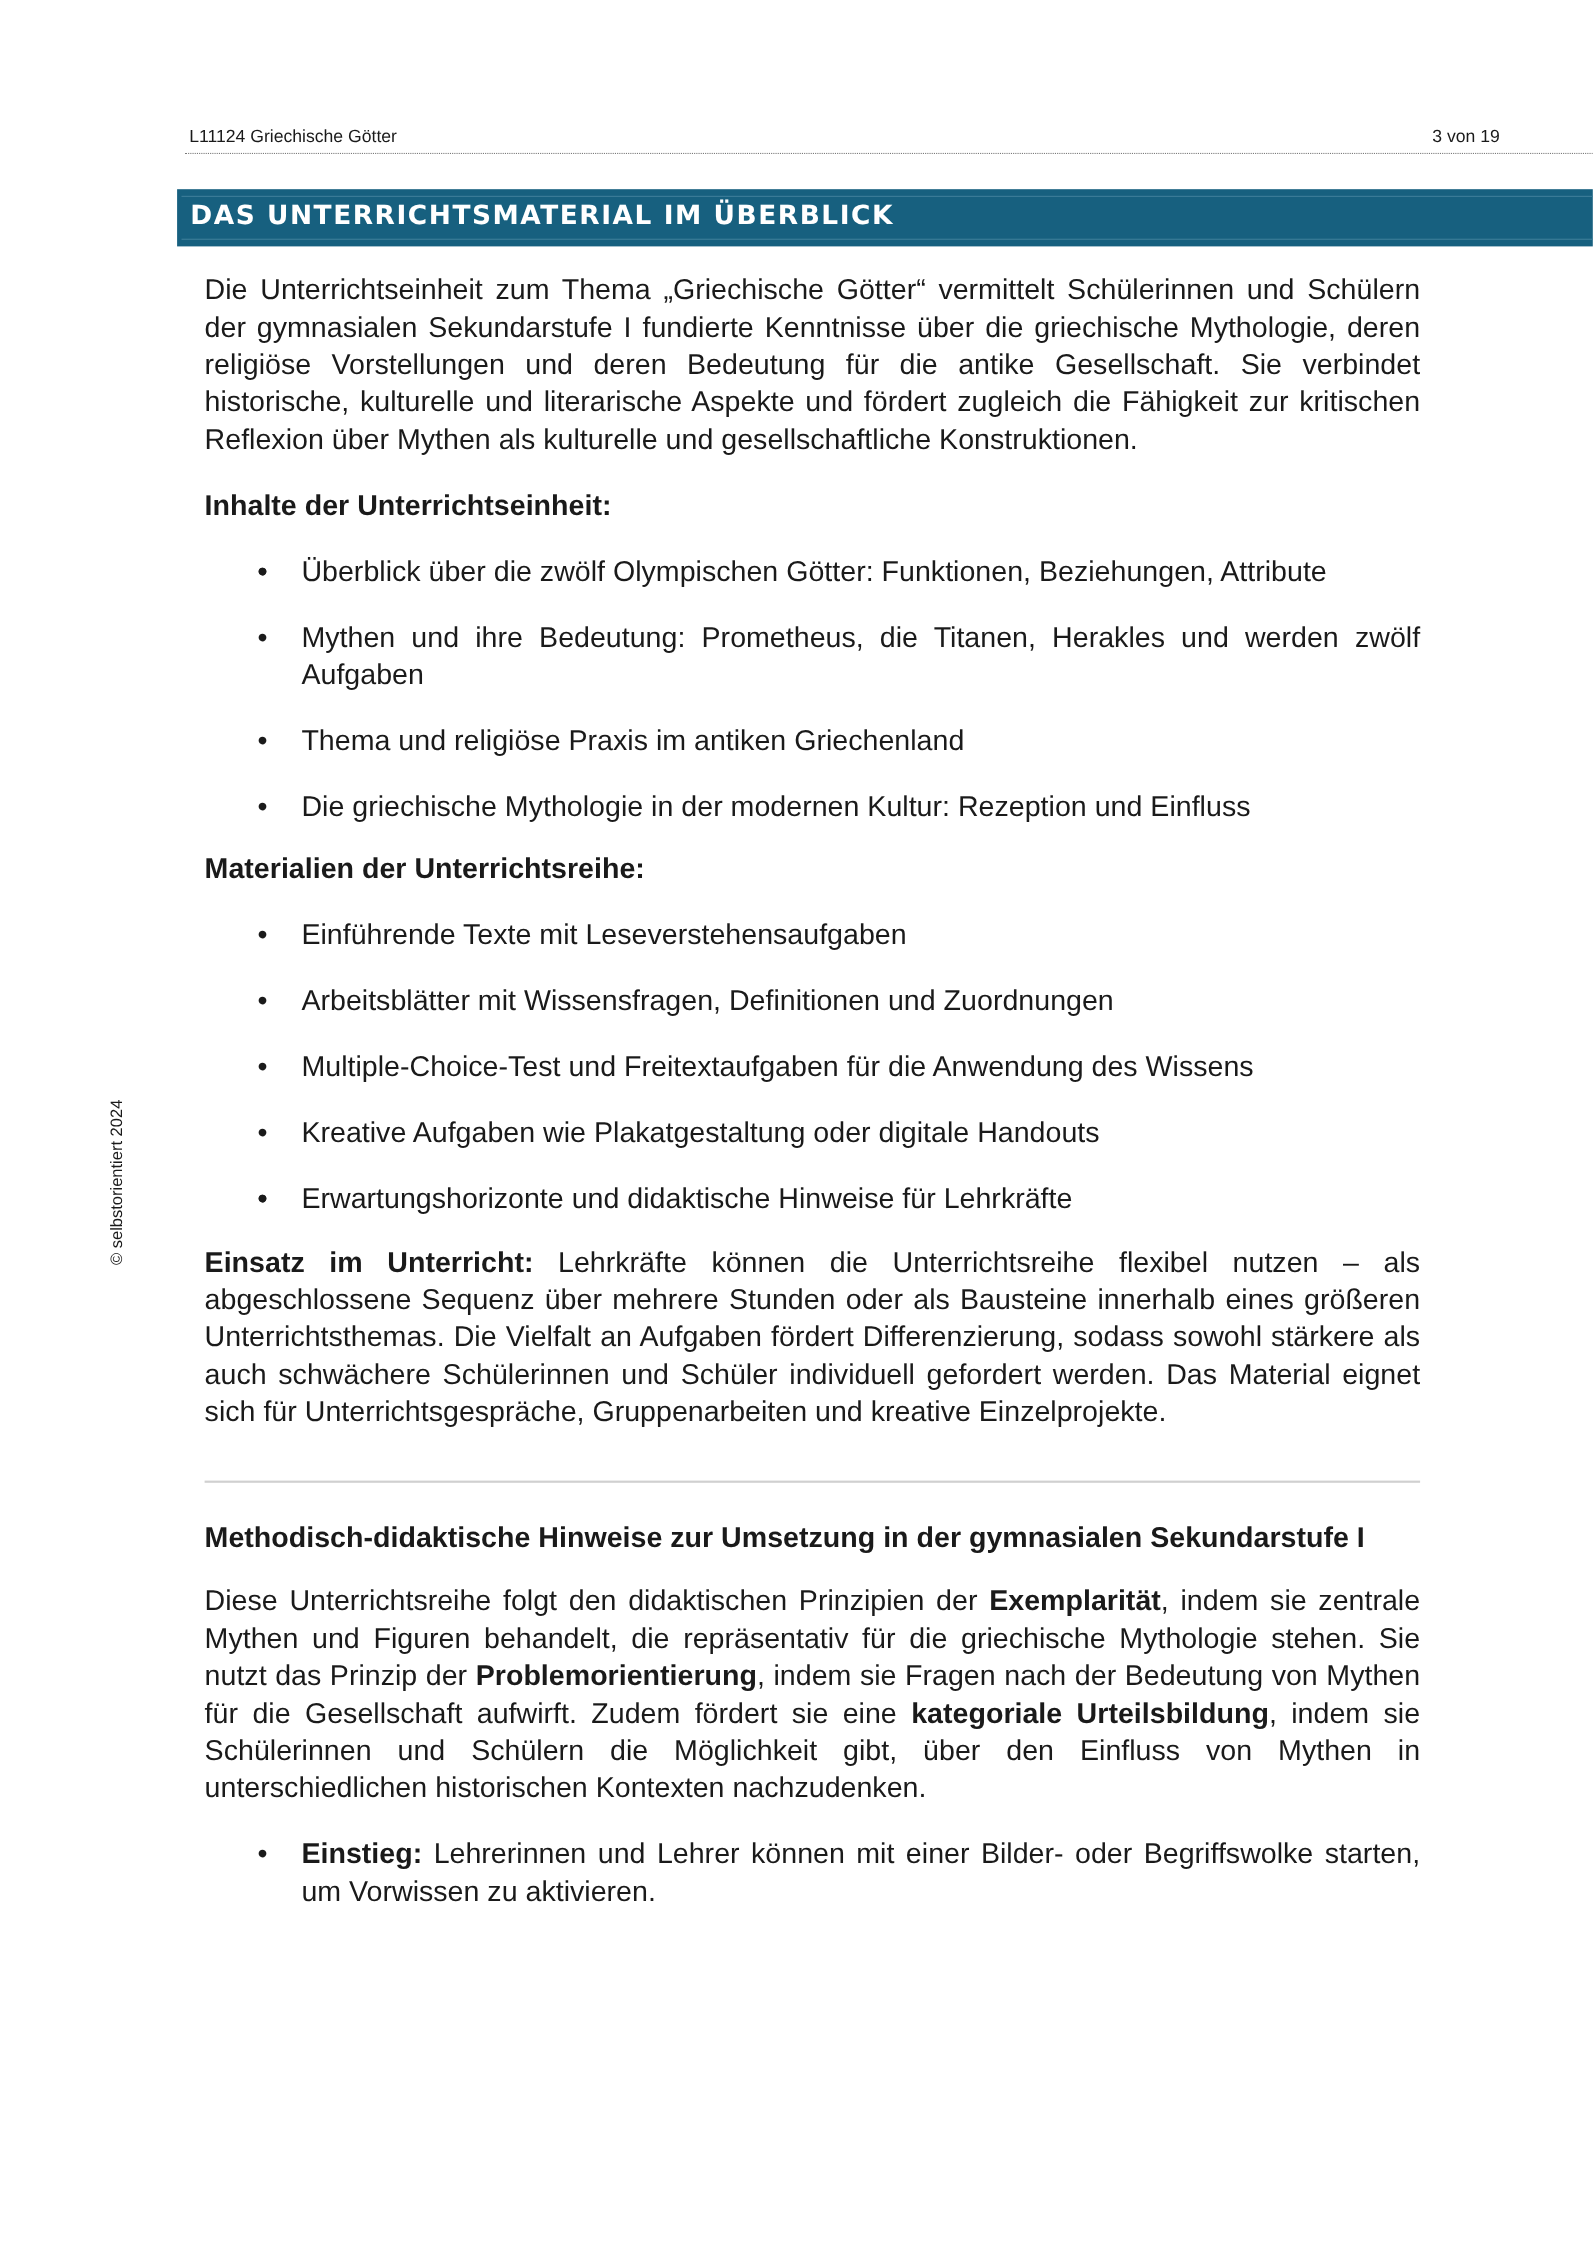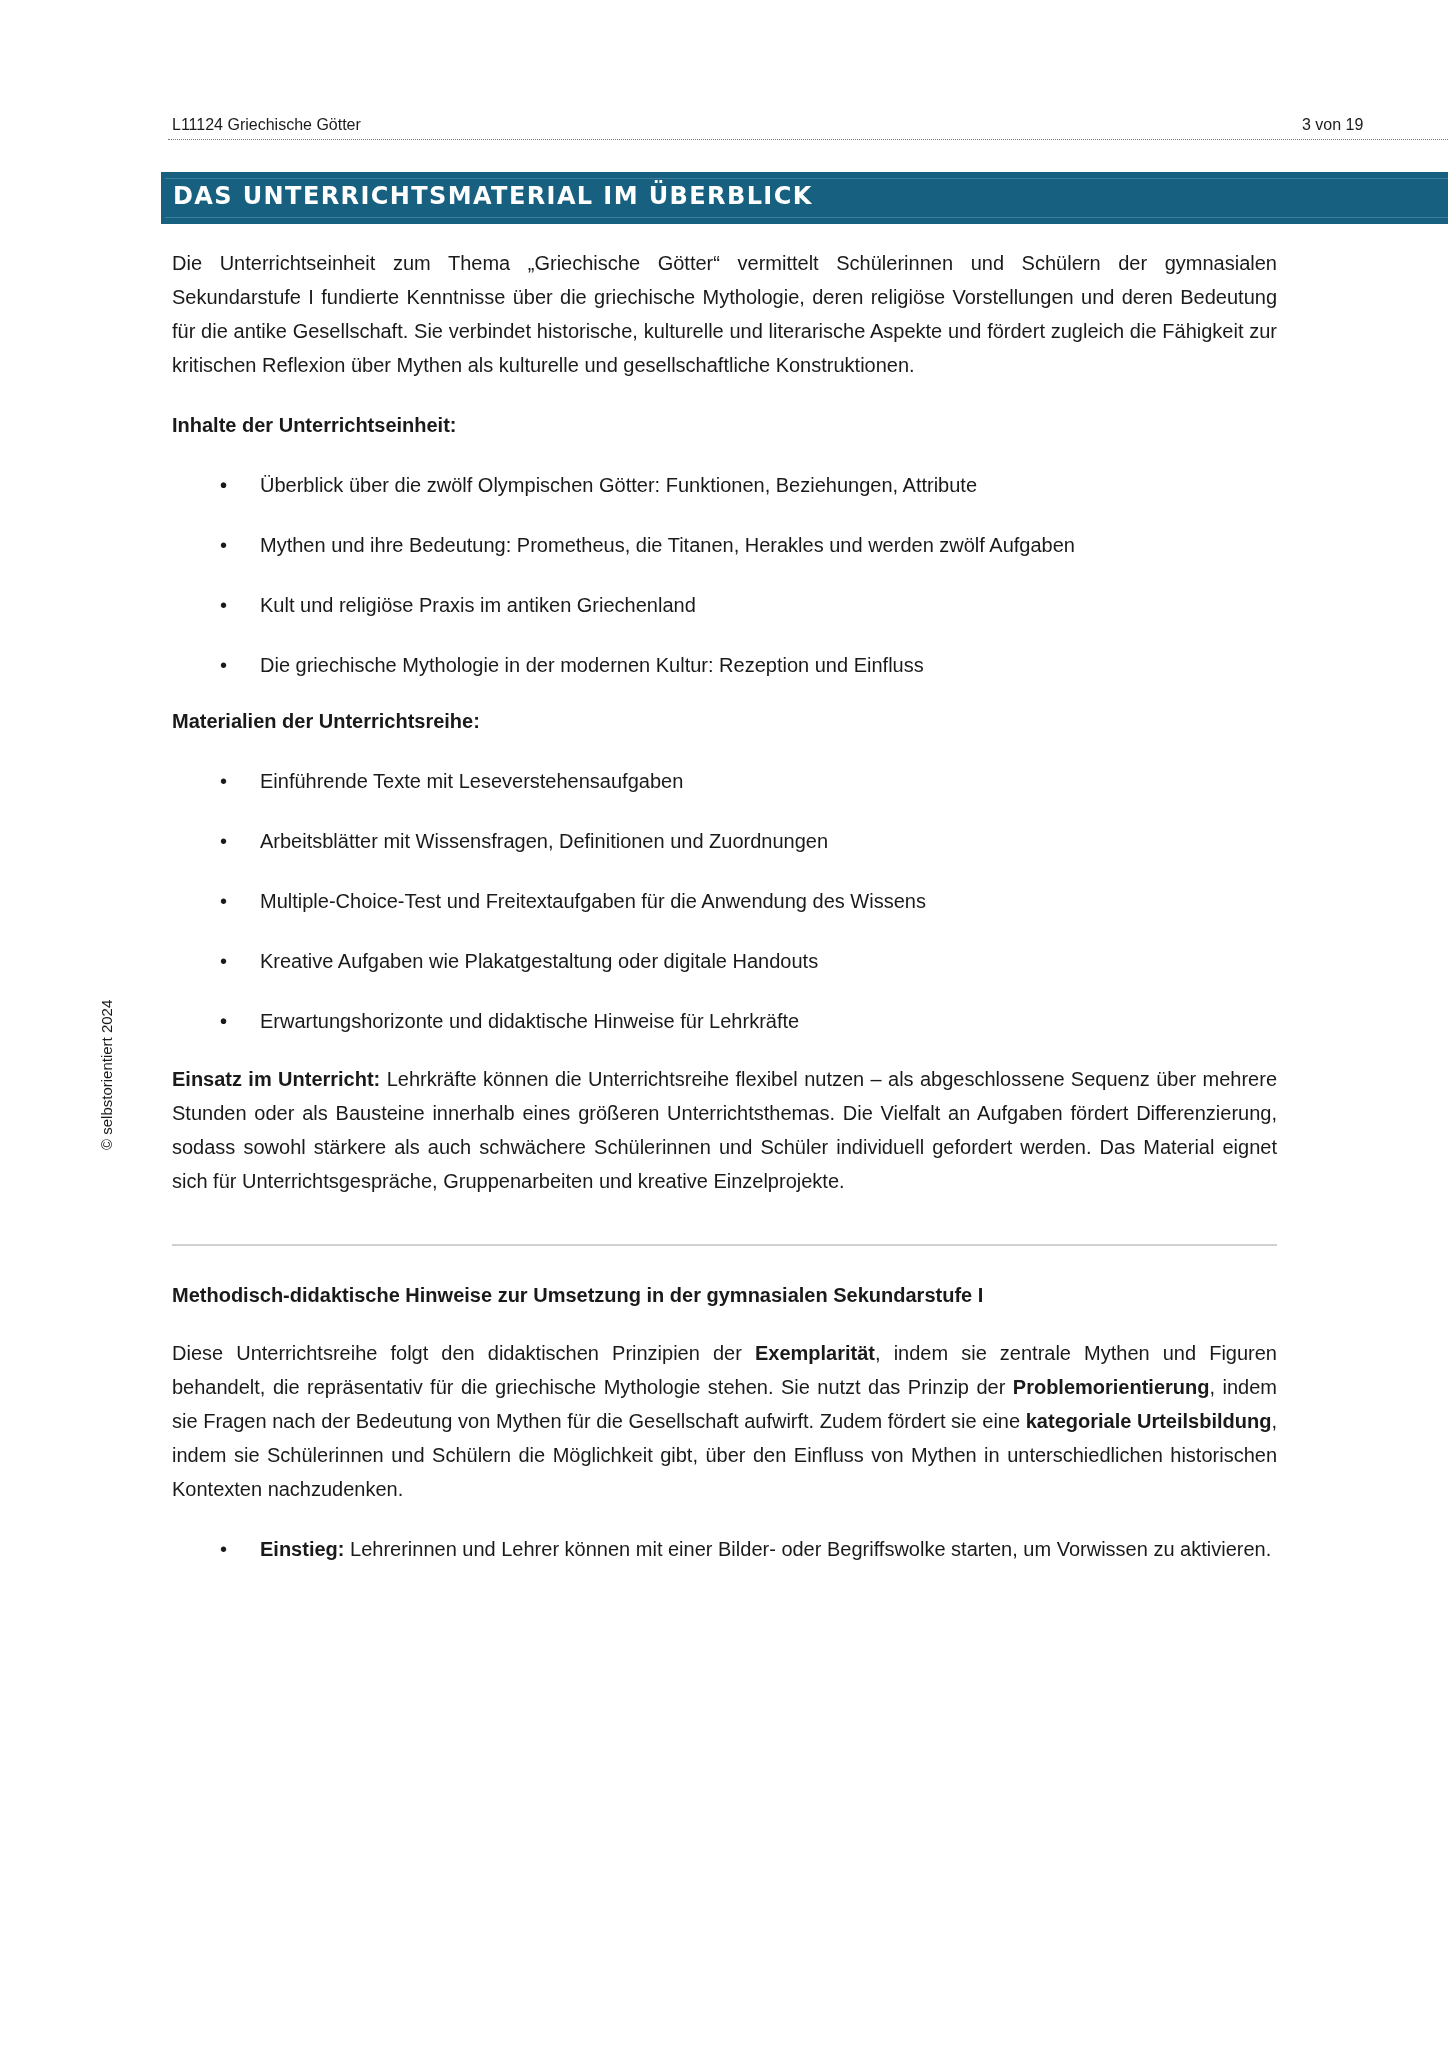--- a/index.html
+++ b/index.html
@@ -11,21 +11,21 @@
     .header .pageno { position: absolute; left: 1134px; top: 3px; }
     .banner { position: absolute; left: 161px; top: 172px; width: 1361px; height: 52px;
               background: #17607f; box-sizing: border-box; }
     .banner .inner { position: absolute; left: 4px; right: 8px; top: 6px; bottom: 6px;
                      border-top: 1px solid #3d7e9a; border-bottom: 1px solid #3d7e9a; border-right: 1px solid #3d7e9a; }
     .banner h1 { margin: 0; position: absolute; left: 12px; top: 10px; color: #ffffff;
                  font-size: 24px; letter-spacing: 1.4px; font-weight: bold;
                  font-family: "DejaVu Sans", sans-serif; }
     .side { position: absolute; left: 98px; top: 1150px; transform: rotate(-90deg); transform-origin: left top;
             font-size: 15px; white-space: nowrap; color: #1a1a1a; }
-    .content { position: absolute; left: 172px; top: 246px; width: 1105px; font-size: 20px; line-height: 34px; }
+    .content { position: absolute; left: 186px; top: 246px; width: 1105px; font-size: 26px; line-height: 34px; }
     p { margin: 0; text-align: justify; }
     .h { font-weight: bold; margin: 0; }
     ul { list-style: none; margin: 0; padding: 0; }
     li { position: relative; padding-left: 88px; line-height: 34px; text-align: justify; }
     li .dot { position: absolute; left: 48px; top: 0; }
     .rule { height: 0; border-top: 2px solid #d0d0d0; }
     b { font-weight: bold; }
   </style>
 </head>
 <body>
@@ -43,21 +43,21 @@
 <div class="side">© selbstorientiert 2024</div>
 
 <div class="content">
   <p>Die Unterrichtseinheit zum Thema „Griechische Götter“ vermittelt Schülerinnen und Schülern der gymnasialen Sekundarstufe I fundierte Kenntnisse über die griechische Mythologie, deren religiöse Vorstellungen und deren Bedeutung für die antike Gesellschaft. Sie verbindet historische, kulturelle und literarische Aspekte und fördert zugleich die Fähigkeit zur kritischen Reflexion über Mythen als kulturelle und gesellschaftliche Konstruktionen.</p>
 
   <p class="h" style="margin-top:26px;">Inhalte der Unterrichtseinheit:</p>
   <ul style="margin-top:26px;">
     <li style="margin-bottom:26px;"><span class="dot">•</span></li>
     <li style="margin-bottom:26px;"><span class="dot">•</span><span>Überblick über die zwölf Olympischen Götter: Funktionen, Beziehungen, Attribute</span></li>
     <li style="margin-bottom:26px;"><span class="dot">•</span><span>Mythen und ihre Bedeutung: Prometheus, die Titanen, Herakles und werden zwölf Aufgaben</span></li>
-    <li style="margin-bottom:26px;"><span class="dot">•</span><span>Kult und religiöse Praxis im antiken Griechenland</span></li>
+    <li style="margin-bottom:26px;"><span class="dot">•</span><span>Thema und religiöse Praxis im antiken Griechenland</span></li>
     <li><span class="dot">•</span><span>Die griechische Mythologie in der modernen Kultur: Rezeption und Einfluss</span></li>
   </ul>
 
   <p class="h" style="margin-top:22px;">Materialien der Unterrichtsreihe:</p>
   <ul style="margin-top:26px;">
     <li style="margin-bottom:26px;"><span class="dot">•</span><span>Einführende Texte mit Leseverstehensaufgaben</span></li>
     <li style="margin-bottom:26px;"><span class="dot">•</span><span>Arbeitsblätter mit Wissensfragen, Definitionen und Zuordnungen</span></li>
     <li style="margin-bottom:26px;"><span class="dot">•</span><span>Multiple-Choice-Test und Freitextaufgaben für die Anwendung des Wissens</span></li>
     <li style="margin-bottom:26px;"><span class="dot">•</span><span>Kreative Aufgaben wie Plakatgestaltung oder digitale Handouts</span></li>
     <li style="margin-bottom:26px;"><span class="dot">•</span></li>

